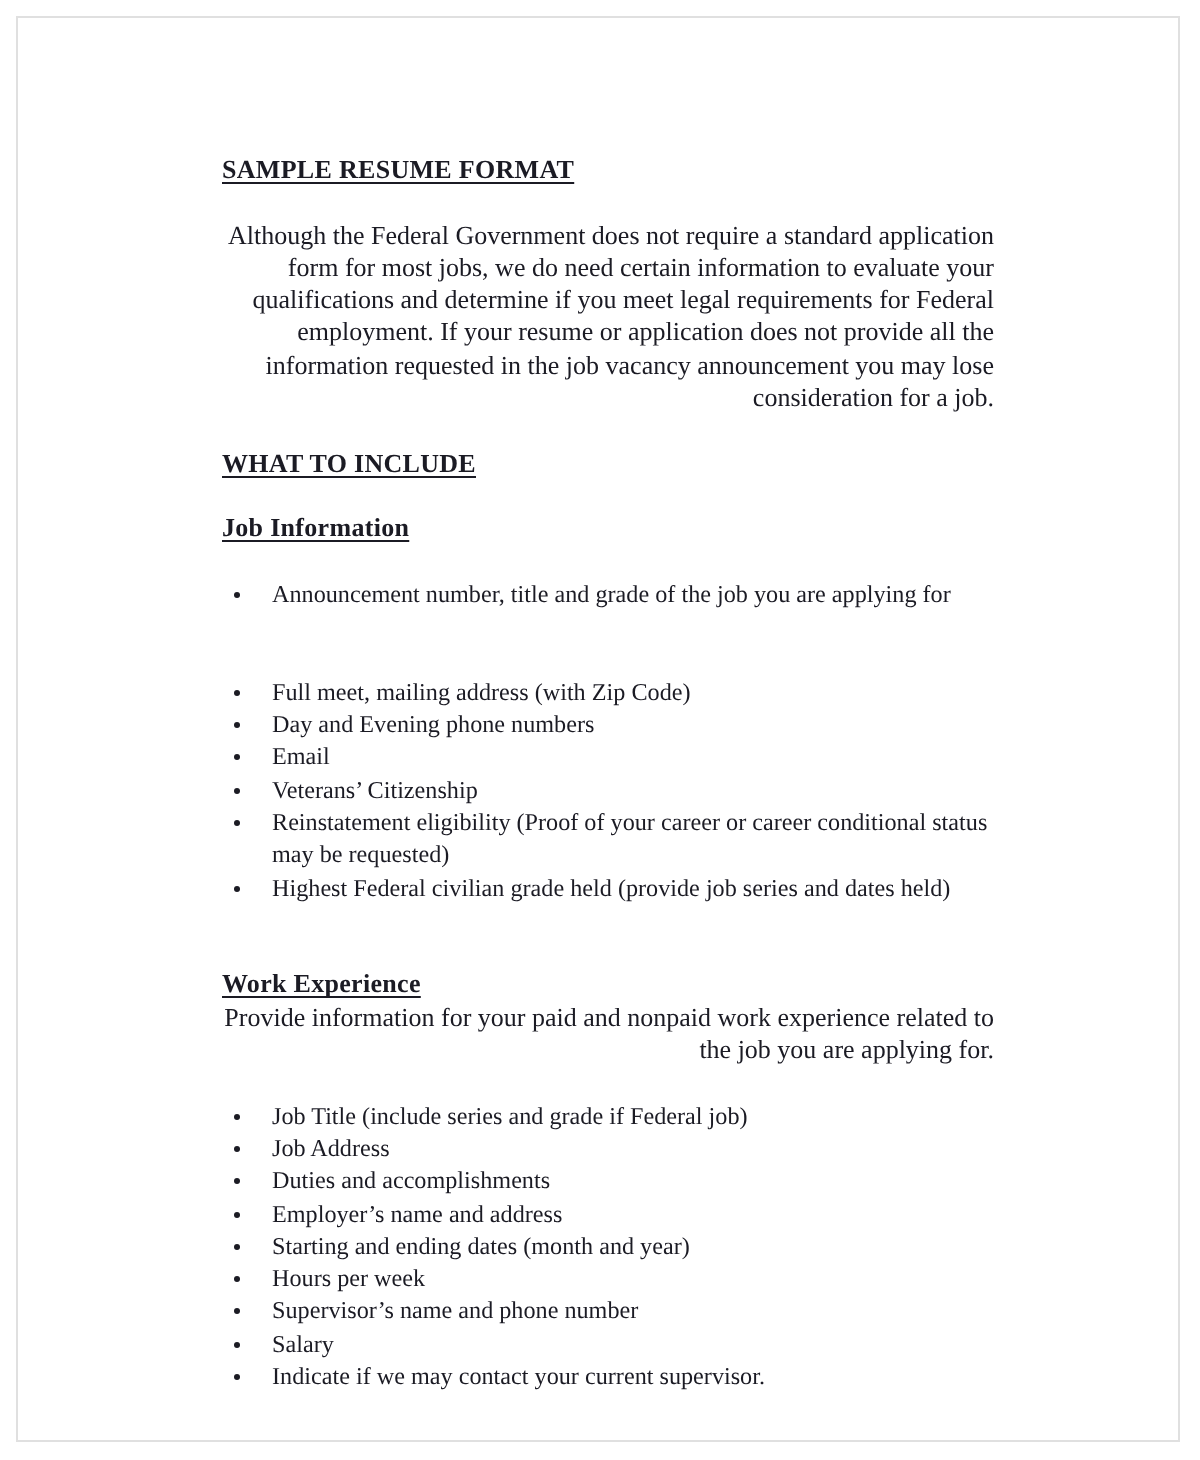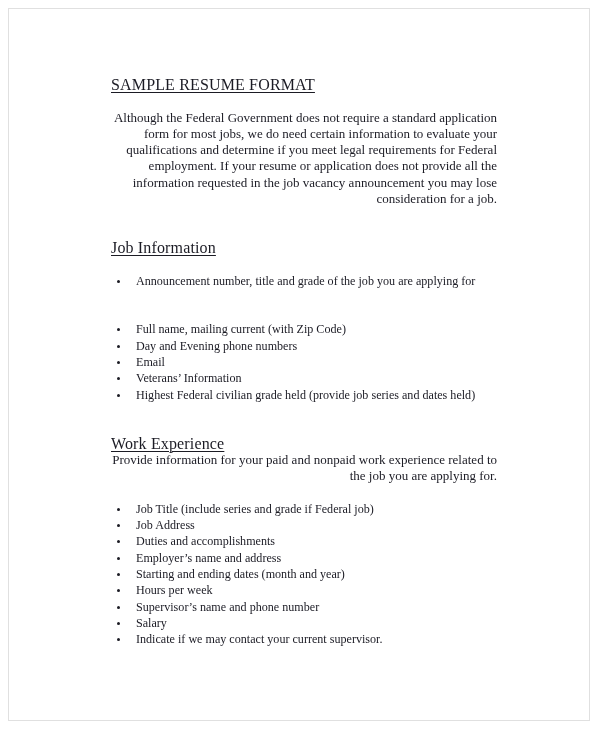--- a/index.html
+++ b/index.html
@@ -34,22 +34,22 @@
     color: #1b1b24;
     font-size: 12.1px;
     line-height: 16.3px;
   }
 
   
   h1.doc-heading,
   h2.doc-subheading {
     margin: 0;
     padding: 0;
-    font-weight: normal;
-    font-size: 16px;
+    font-weight: bold;
+    font-size: 13px;
     line-height: 16.3px;
     letter-spacing: 0.15px;
   }
   .underlined {
     text-decoration: underline;
     text-underline-offset: 1.5px;
     text-decoration-thickness: 1px;
   }
 
   
@@ -95,41 +95,43 @@
   <div class="doc-body">
 
     <h1 class="doc-heading underlined">SAMPLE RESUME FORMAT</h1>
 
     <div class="gap-blank"></div>
 
     <p class="doc-para">Although the Federal Government does not require a standard application form for most jobs, we do need certain information to evaluate your qualifications and determine if you meet legal requirements for Federal employment. If your resume or application does not provide all the information requested in the job vacancy announcement you may lose consideration for a job.</p>
 
     <div class="gap-blank"></div>
 
+    <h2 class="doc-subheading underlined">WHAT TO INCLUDE </h2>
 
     <div class="gap-blank"></div>
 
     <h2 class="doc-subheading underlined">Job Information</h2>
 
     <div class="gap-blank"></div>
 
     <ul class="bullets">
       <li>Announcement number, title and grade of the job you are applying for</li>
     </ul>
 
     <div class="gap-blank"></div>
 
 
     <div class="gap-blank"></div>
 
     <ul class="bullets">
-      <li>Full name, mailing current (with Zip Code)</li>
+      <li>Full meet, mailing address (with Zip Code)</li>
       <li>Day and Evening phone numbers</li>
       <li>Email</li>
-      <li>Veterans’ Information</li>
+      <li>Veterans’ Citizenship</li>
+      <li>Reinstatement eligibility (Proof of your career or career conditional status may be requested)</li>
       <li>Highest Federal civilian grade held (provide job series and dates held)</li>
     </ul>
 
     <div class="gap-blank"></div>
 
 
     <div class="gap-blank"></div>
 
     <h2 class="doc-subheading underlined">Work Experience</h2>
 

